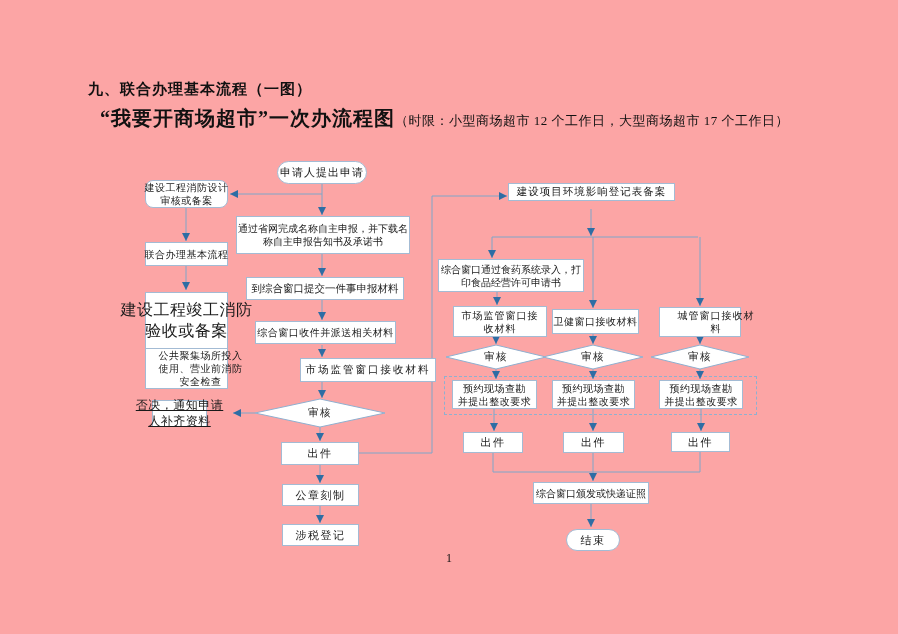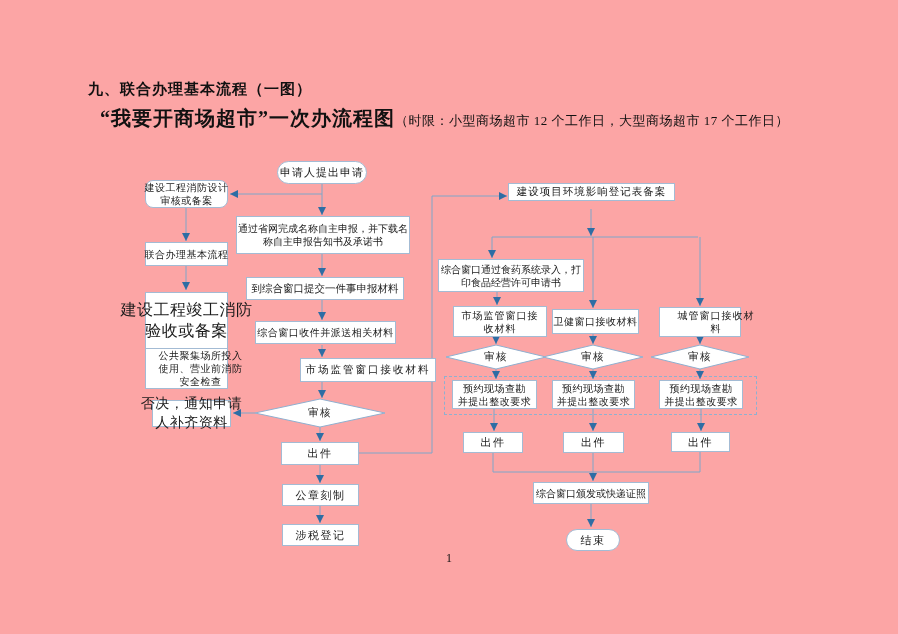--- a/index.html
+++ b/index.html
@@ -23,21 +23,21 @@
   .pill{border-radius:12px;}
   .dlabel{position:absolute;width:48px;height:14px;display:flex;align-items:center;justify-content:center;
           font-size:10.5px;letter-spacing:1.5px;color:#1a1a1a;z-index:3;white-space:pre;}
 
   
   #n-start{left:277px;top:161px;width:90px;height:23px;font-size:11px;letter-spacing:1px;}
   #n-fire-design{left:145px;top:180px;width:83px;height:28px;font-size:10px;letter-spacing:0.5px;border-radius:8px;}
   #n-interior{left:145px;top:242px;width:83px;height:24px;font-size:10px;letter-spacing:0.5px;}
   #n-fire-accept{left:145px;top:292px;width:83px;height:57px;font-size:16px;letter-spacing:0.5px;}
   #n-safety{left:145px;top:348px;width:83px;height:41px;font-size:10px;letter-spacing:0.5px;padding-left:28px;}
-  #n-reject{left:152px;top:400px;width:79px;height:27px;font-size:14px;letter-spacing:0.5px;}
+  #n-reject{left:152px;top:400px;width:55px;height:27px;font-size:12px;letter-spacing:0.5px;text-decoration:underline;}
   #n-online{left:236px;top:216px;width:174px;height:38px;font-size:10px;letter-spacing:0;}
   #n-submit{left:246px;top:277px;width:158px;height:23px;font-size:10.5px;letter-spacing:0;}
   #n-dispatch{left:255px;top:321px;width:141px;height:23px;font-size:10px;letter-spacing:0.5px;}
   #n-market-l{left:258px;top:358px;width:136px;height:24px;font-size:10.5px;letter-spacing:2px;margin-left:42px;}
   #n-issue-l{left:281px;top:442px;width:78px;height:23px;font-size:11px;letter-spacing:1.5px;}
   #n-seal{left:282px;top:484px;width:77px;height:22px;font-size:11px;letter-spacing:1.5px;}
   #n-tax{left:282px;top:524px;width:77px;height:22px;font-size:11px;letter-spacing:1.5px;}
   #n-env{left:508px;top:183px;width:167px;height:18px;font-size:10.5px;letter-spacing:1px;}
   #n-food{left:438px;top:259px;width:146px;height:33px;font-size:10px;letter-spacing:0;}
   #n-market-r{left:453px;top:306px;width:94px;height:31px;font-size:10px;letter-spacing:1px;}

